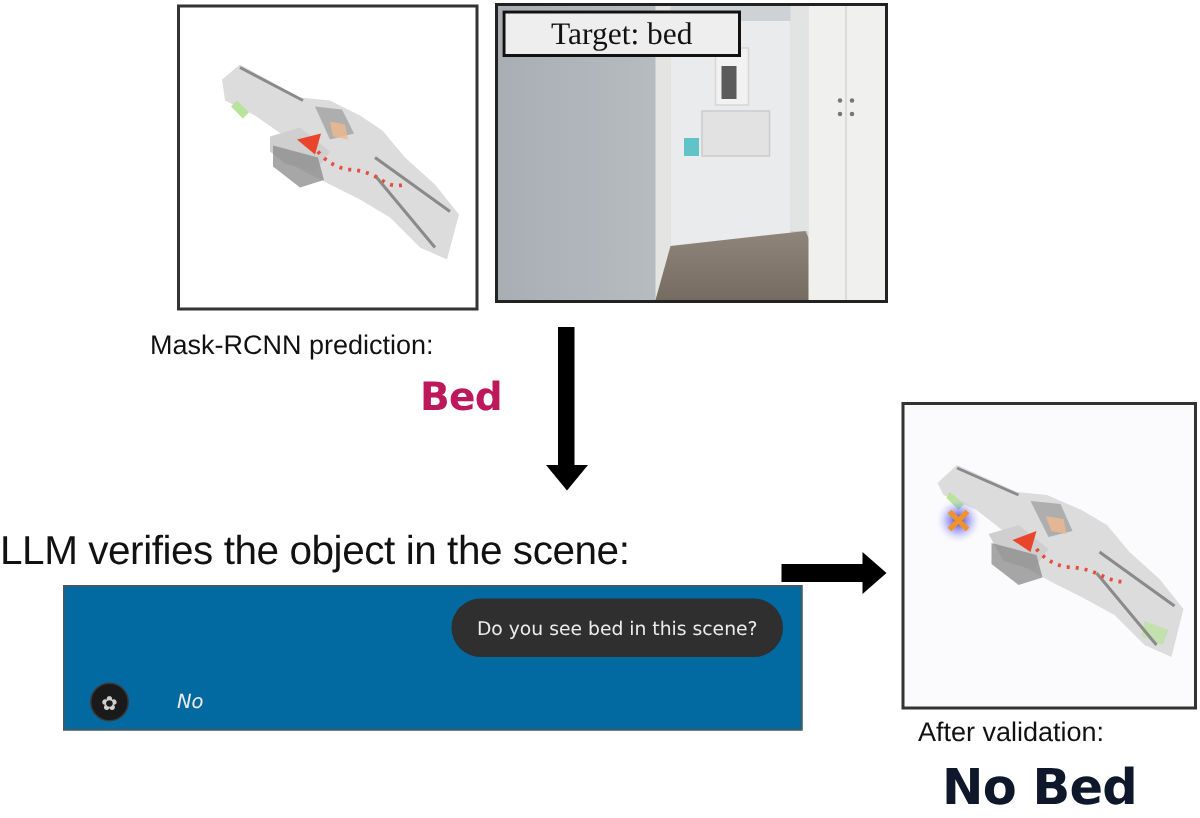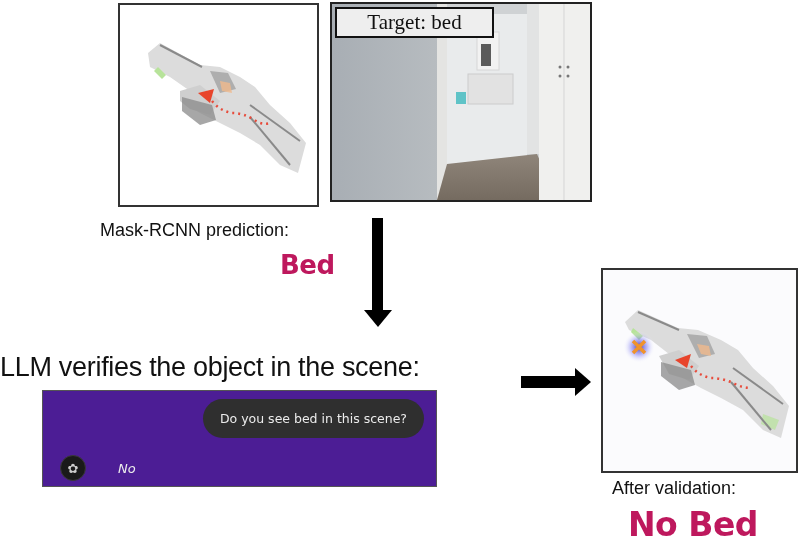--- a/index.html
+++ b/index.html
@@ -14,30 +14,30 @@
   #map-right { left:601px; top:268px; width:197px; height:205px; background:#fbfbfd; }
 
   .target-label { left:3px; top:3px; width:159px; height:31px; background:#eeeeee; border:2px solid #111; box-sizing:border-box;
     font-family:"Liberation Serif", serif; font-size:21px; color:#111; line-height:27px; text-align:center; z-index:3; }
 
   .caption { font-family:Liberation Sans, sans-serif; color:#111; white-space:nowrap; }
   #mask-caption { left:100px; top:220px; font-size:18px; }
   #pred-bed { left:280px; top:250px; font-size:26px; font-weight:bold; color:#be185d; font-family:"DejaVu Sans", sans-serif; letter-spacing:-0.5px; }
   #llm-caption { left:0px; top:342px; font-size:27px; letter-spacing:-0.3px;margin-top:10px; }
   #after-caption { left:612px; top:478px; font-size:18px; }
-  #no-bed { left:628px; top:505px; font-size:33px; font-weight:bold; color:#be185d; font-family:"DejaVu Sans", sans-serif; letter-spacing:-0.5px; }
+  #no-bed { left:628px; top:505px; font-size:33px; font-weight:bold; color:#0f172a; font-family:"DejaVu Sans", sans-serif; letter-spacing:-0.5px; }
 
   
   .arrow-v-shaft { left:372px; top:218px; width:11px; height:94px; background:#000; }
   .arrow-v-head { left:364px; top:310px; width:0; height:0; border-left:14px solid transparent; border-right:14px solid transparent; border-top:17px solid #000; }
   .arrow-h-shaft { left:521px; top:376px; width:56px; height:12px; background:#000; }
   .arrow-h-head { left:575px; top:368px; width:0; height:0; border-top:14px solid transparent; border-bottom:14px solid transparent; border-left:16px solid #000; }
 
   
-  #chat { left:42px; top:390px; width:395px; height:97px; background:#4c1d95; border:1px solid #555; box-sizing:border-box; }
+  #chat { left:42px; top:390px; width:493px; height:97px; background:#0369a1; border:1px solid #555; box-sizing:border-box; }
   .user-bubble { right:12px; top:8px; height:39px; padding:0 17px; border-radius:20px; background:#2f2f2f; color:#ececec;
     font-family:"DejaVu Sans", sans-serif; font-size:12.5px; line-height:39px; white-space:nowrap; }
   .bot-avatar { left:17px; top:64px; width:24px; height:24px; border-radius:50%; background:#1a1a1a; border:1px solid #3a3a3a;
     display:flex; align-items:center; justify-content:center; color:#cfcfcf; font-size:13px; line-height:1; }
   .bot-reply { left:75px; top:70px; color:#ececec; font-family:"DejaVu Sans", sans-serif; font-size:13px;font-style:italic; }
 </style>
 </head>
 <body>
 
 <div id="map-left" class="abs frame">

